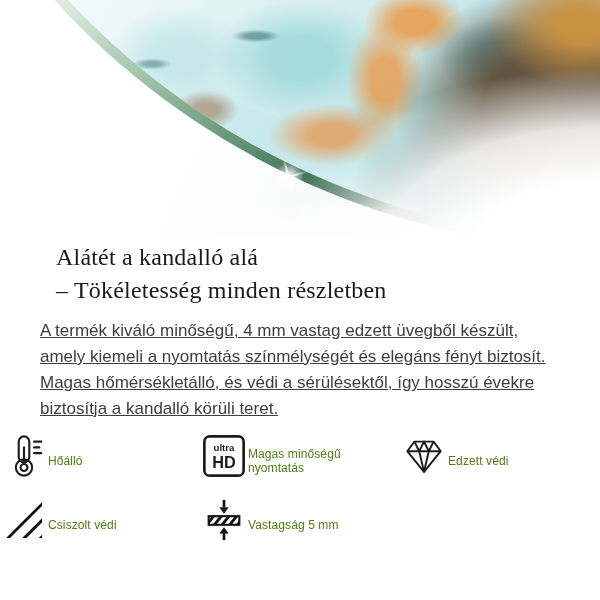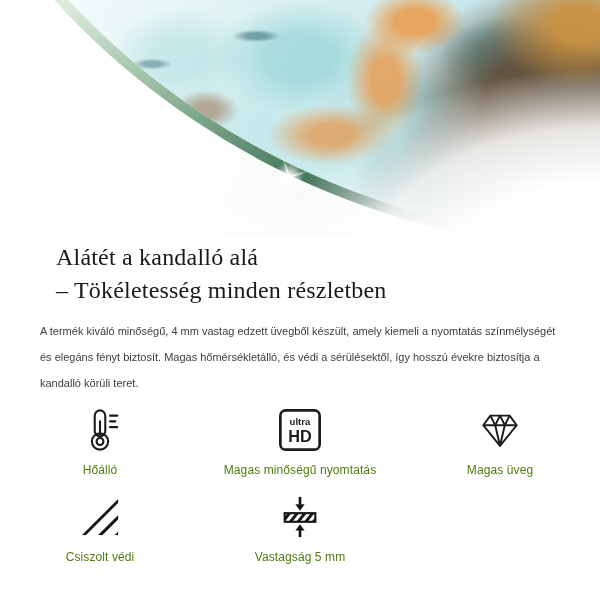--- a/index.html
+++ b/index.html
@@ -43,25 +43,25 @@
         transform:translateX(-50%);
         background:linear-gradient(to bottom, rgba(255,255,255,0), #fff 46%, #fff 54%, rgba(255,255,255,0));}
   .sparkle::after{content:"";position:absolute;top:50%;left:0;height:2.4px;width:100%;
         transform:translateY(-50%);
         background:linear-gradient(to right, rgba(255,255,255,0), #fff 46%, #fff 54%, rgba(255,255,255,0));}
 
   
   h1{margin:6px 56px 0;font-family:"Liberation Serif","DejaVu Serif",serif;
      font-weight:400;font-size:24px;line-height:33px;color:#191919;letter-spacing:.2px;}
   h1 span{display:block;}
-  .desc{margin:11px 40px 0;font-size:11px;line-height:26px;color:#3d3d3d;}
+  .desc{margin:11px 40px 0;font-size:17px;line-height:26px;color:#3d3d3d;text-decoration:underline;}
 
   
   .features{display:grid;grid-template-columns:repeat(3,1fr);row-gap:16px;margin-top:10px;}
-  .feature{display:flex;flex-direction:column;align-items:center;}
+  .feature{display:flex;align-items:center;}
   .ficon{height:48px;width:48px;display:flex;align-items:center;justify-content:center;}
   .flabel{margin-top:9px;font-size:12px;color:#4d7c0f;letter-spacing:.1px;}
   svg{display:block;}
 </style>
 </head>
 <body>
 
 <div class="page">
 
   <div class="hero">
@@ -111,21 +111,21 @@
 
     <div class="feature">
       <span class="ficon">
         <svg width="48" height="46" viewBox="0 0 48 48" fill="none" stroke="#1c1c1c" stroke-width="2" stroke-linejoin="round">
           <path d="M14 9 H34 L41.5 19 L24 40.5 L6.5 19 Z"></path>
           <path d="M14 9 L19 19 L24 9 L29 19 L34 9"></path>
           <path d="M6.5 19 H41.5"></path>
           <path d="M19 19 L24 40.5 L29 19"></path>
         </svg>
       </span>
-      <span class="flabel">Magas üveg</span>
+      <span class="flabel">Edzett védi</span>
     </div>
 
     <div class="feature">
       <span class="ficon">
         <svg width="44" height="44" viewBox="0 0 48 48">
           <defs>
               <clipPath id="triclip">
                 <path d="M4 44 L44 44 L44 4 Z"></path>
               </clipPath>
             </defs>

